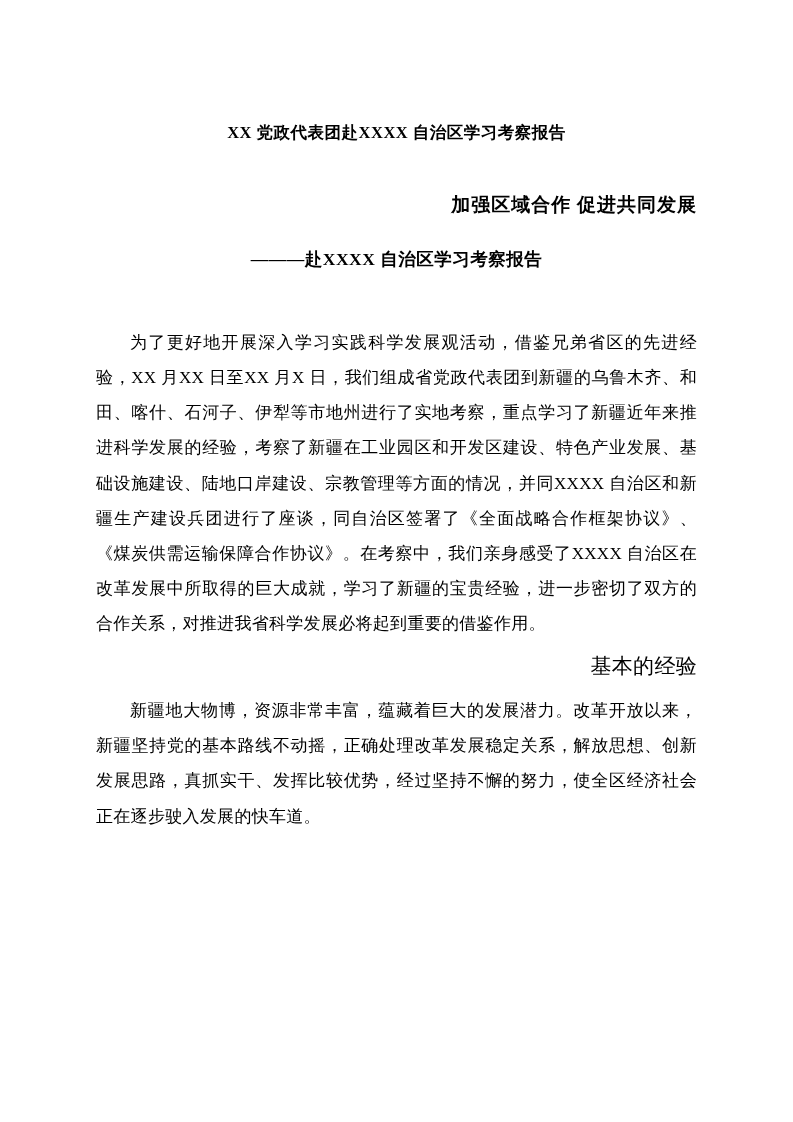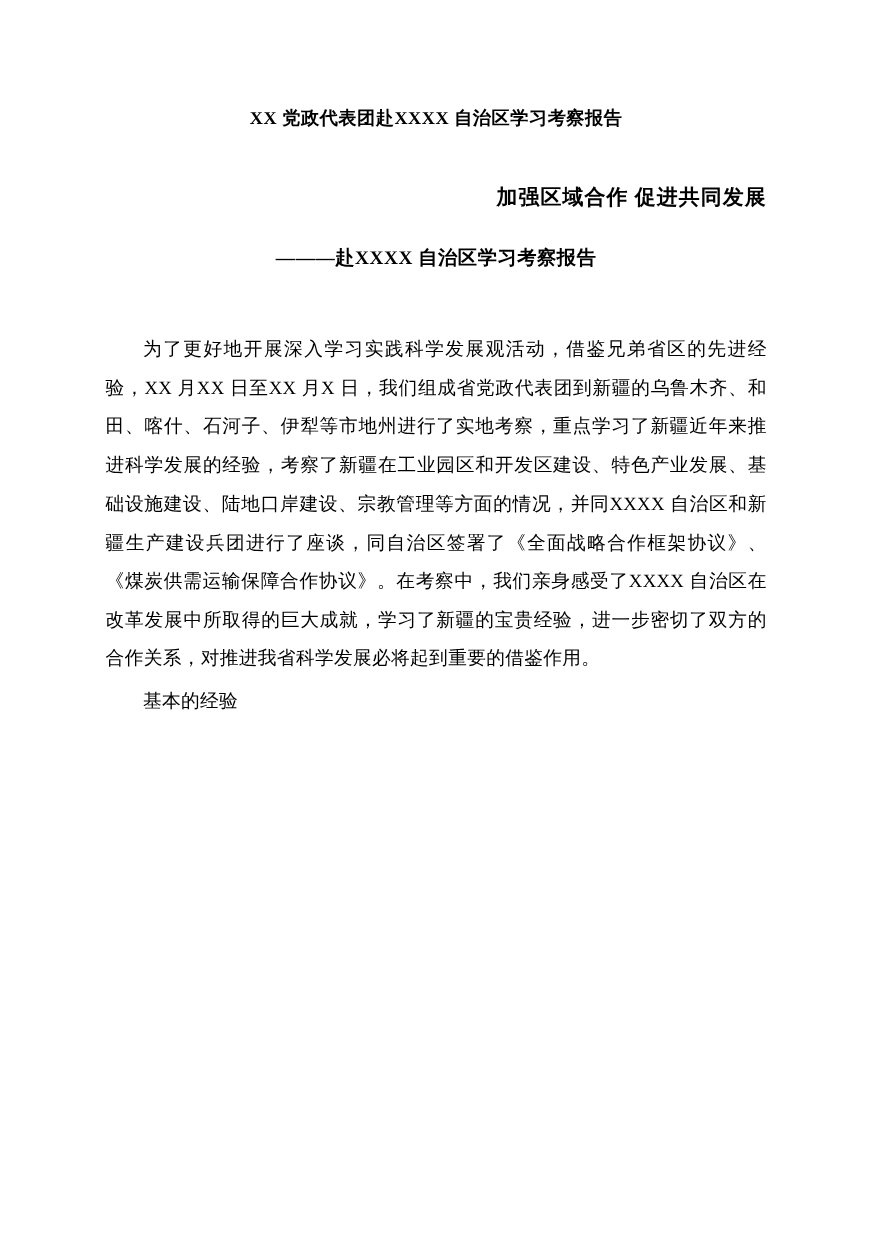--- a/index.html
+++ b/index.html
@@ -17,21 +17,21 @@
     height: 1122px;
     margin: 0 auto;
     background: #ffffff;
     overflow: hidden;
     box-sizing: border-box;
   }
   .content {
     position: absolute;
     left: 96px;
     right: 96px;
-    top: 95px;
+    top: 120px;
   }
   .doc-title {
     text-align: center;
     font-size: 16.5px;
     font-weight: bold;
     letter-spacing: 0.5px;
     margin: 0 0 44px 0;
     line-height: 1.6;
   }
   .heading-main {
@@ -53,39 +53,41 @@
   p.para {
     font-size: 17px;
     line-height: 2.07;
     margin: 0 0 4px 0;
     text-align: justify;
     text-justify: inter-ideograph;
     text-indent: 2em;
     letter-spacing: 0.3px;
   }
   p.section-label {
-    font-size: 17px;
+    font-size: 21px;
     line-height: 2.07;
     margin: 0 0 4px 0;
     text-indent: 2em;
     letter-spacing: 0.3px;
+    text-align: right;
   }
 </style>
 </head>
 <body>
 
 <div class="page">
   <div class="content">
 
     <div class="doc-title">XX 党政代表团赴XXXX 自治区学习考察报告</div>
 
     <div class="heading-main">加强区域合作  促进共同发展</div>
 
     <div class="heading-sub">———赴XXXX 自治区学习考察报告</div>
 
     <p class="para">为了更好地开展深入学习实践科学发展观活动，借鉴兄弟省区的先进经验，XX 月XX 日至XX 月X 日，我们组成省党政代表团到新疆的乌鲁木齐、和田、喀什、石河子、伊犁等市地州进行了实地考察，重点学习了新疆近年来推进科学发展的经验，考察了新疆在工业园区和开发区建设、特色产业发展、基础设施建设、陆地口岸建设、宗教管理等方面的情况，并同XXXX 自治区和新疆生产建设兵团进行了座谈，同自治区签署了《全面战略合作框架协议》、《煤炭供需运输保障合作协议》。在考察中，我们亲身感受了XXXX 自治区在改革发展中所取得的巨大成就，学习了新疆的宝贵经验，进一步密切了双方的合作关系，对推进我省科学发展必将起到重要的借鉴作用。</p>
 
     <p class="section-label">基本的经验</p>
 
+    <p class="para">新疆地大物博，资源非常丰富，蕴藏着巨大的发展潜力。改革开放以来，新疆坚持党的基本路线不动摇，正确处理改革发展稳定关系，解放思想、创新发展思路，真抓实干、发挥比较优势，经过坚持不懈的努力，使全区经济社会正在逐步驶入发展的快车道。</p>
 
 
   </div>
 </div>
 
 </body></html>

